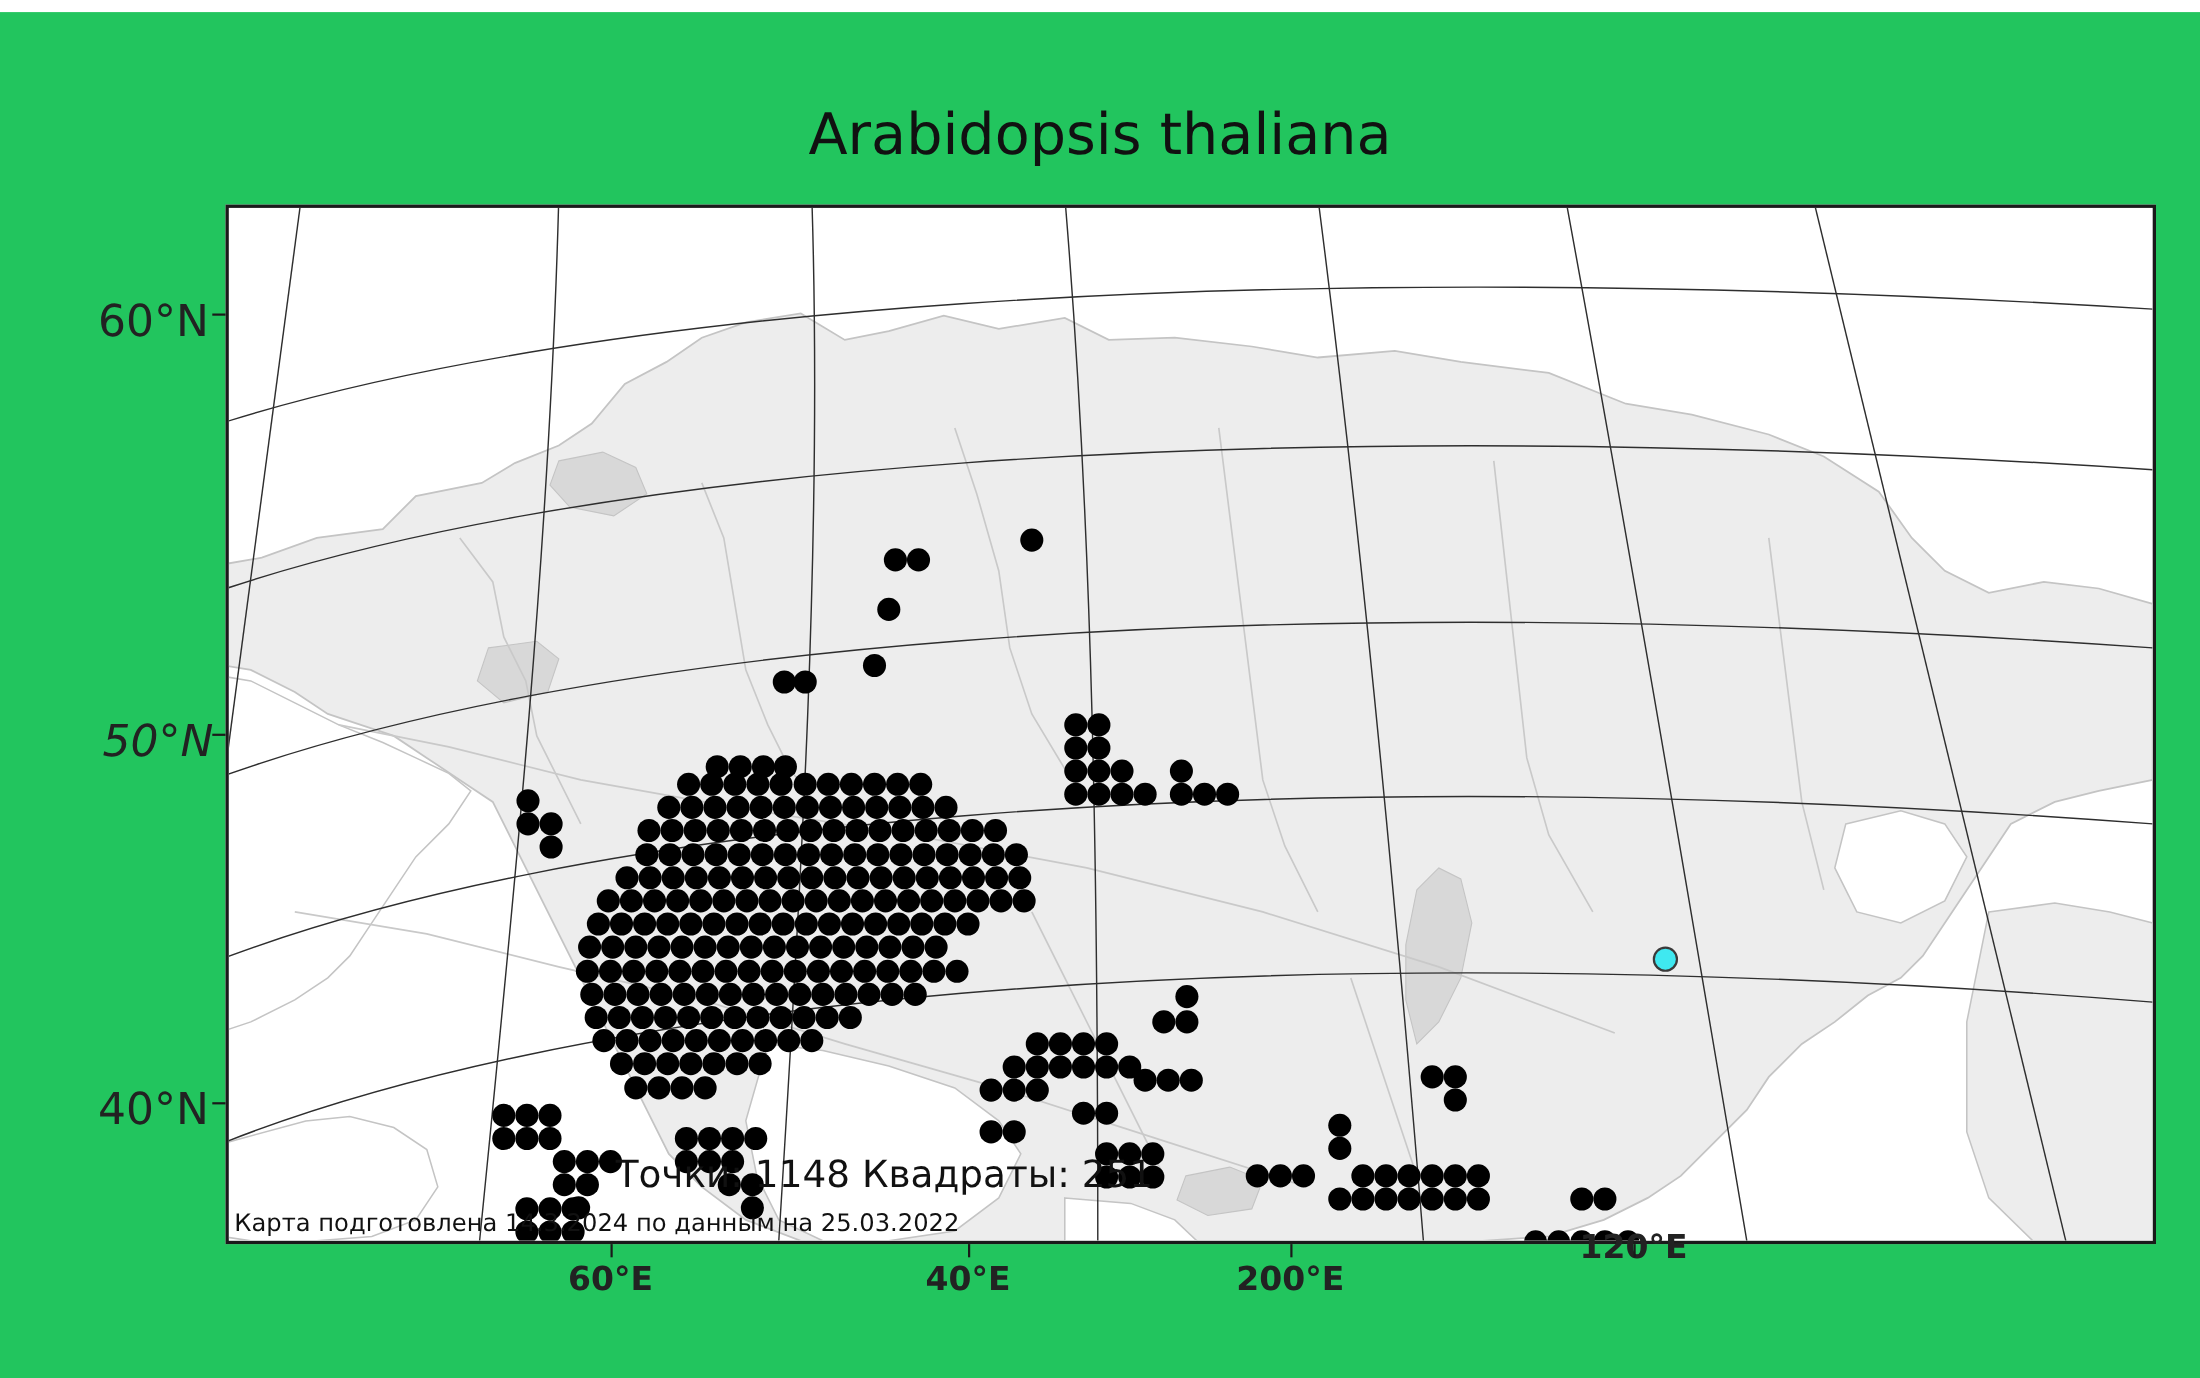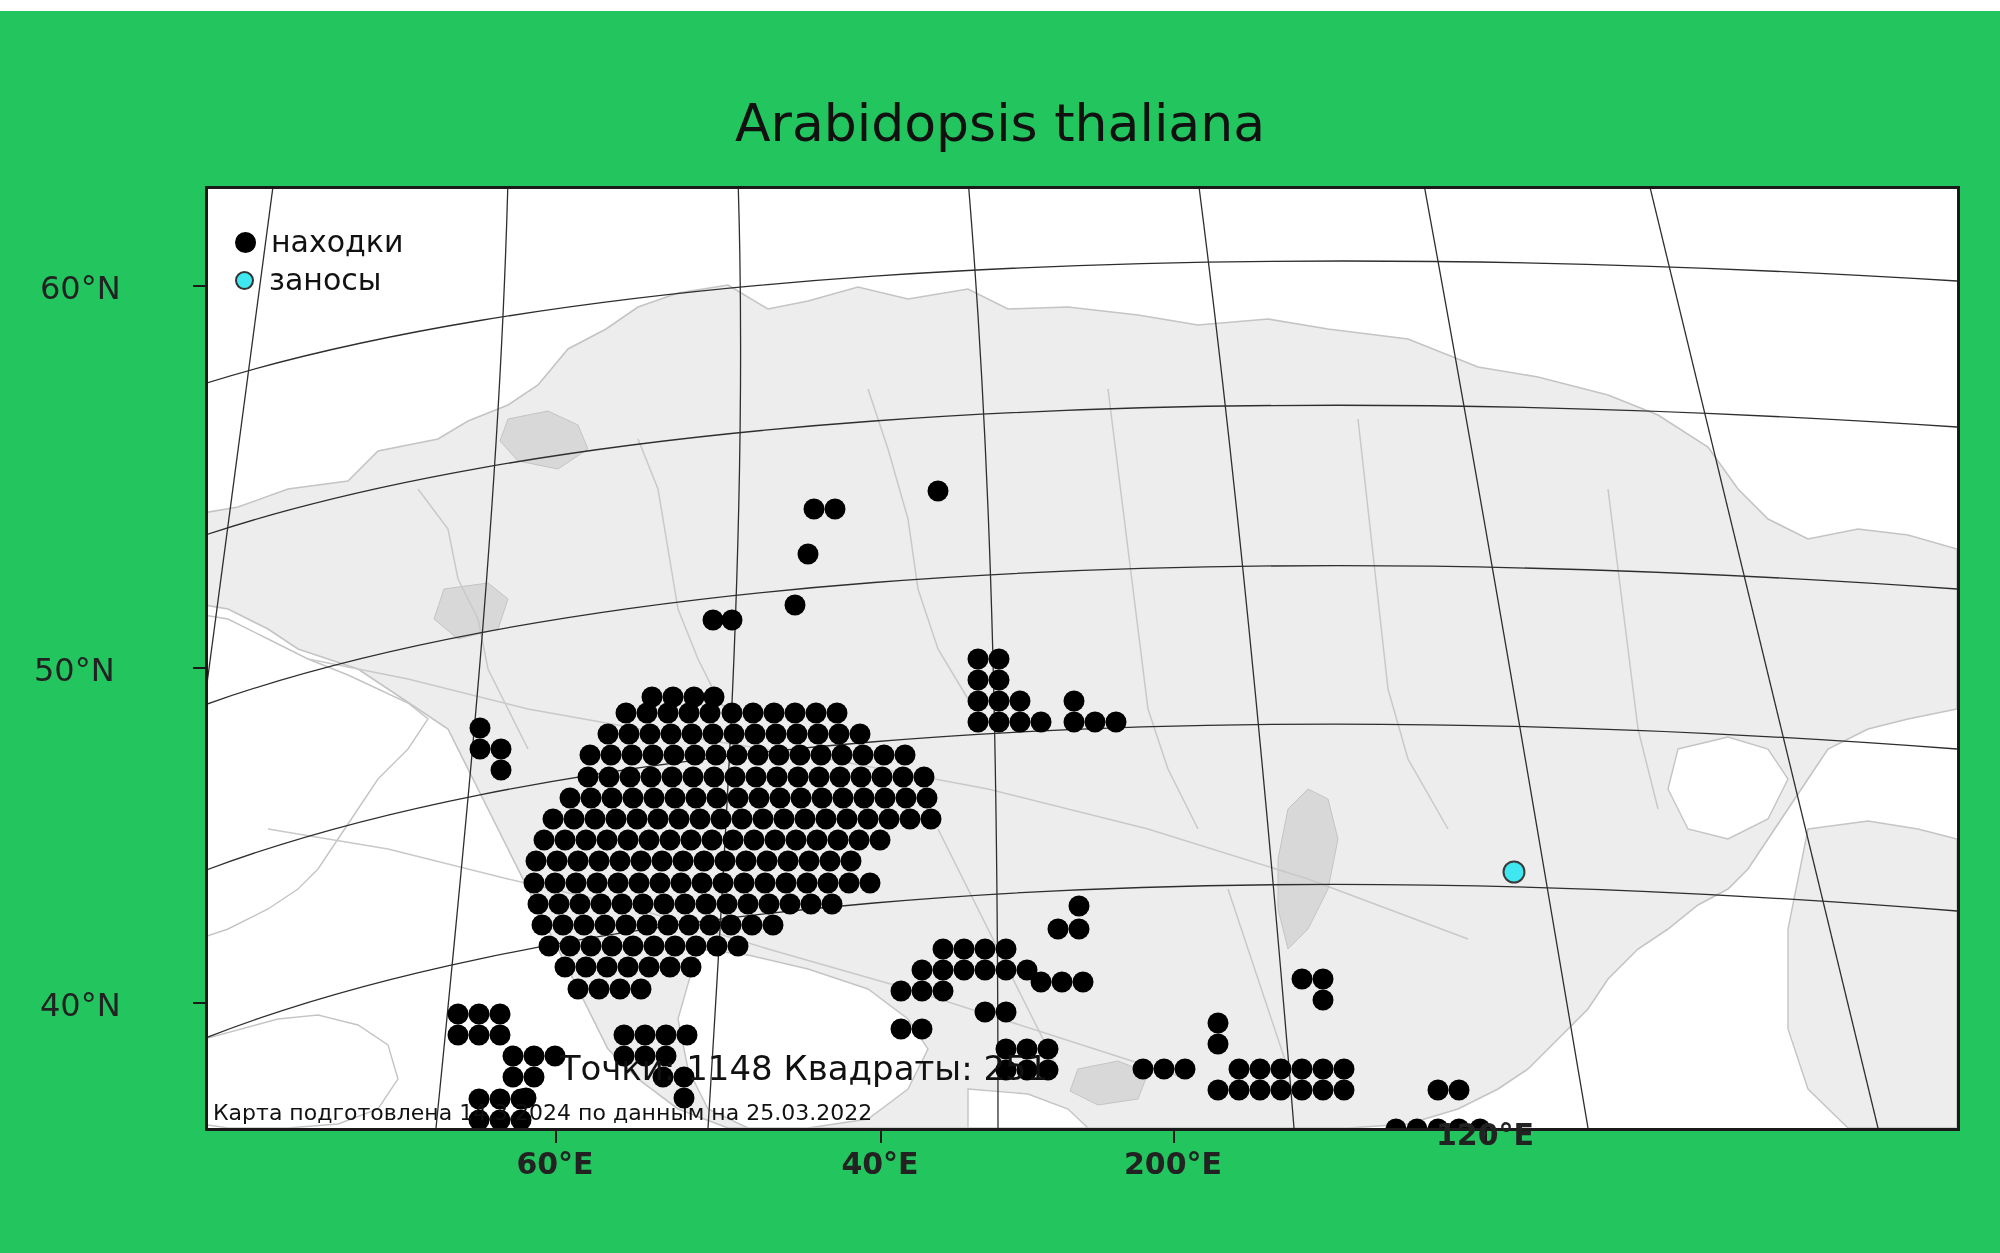--- a/index.html
+++ b/index.html
@@ -11,21 +11,21 @@
     font-size:52px;color:#111;letter-spacing:0px;
   }
 
   #mapframe{
     position:absolute;left:205px;top:175px;width:1755px;height:945px;
     border:3px solid #1a1a1a;box-sizing:border-box;background:#ffffff;overflow:hidden;
   }
   #mapsvg{position:absolute;left:0;top:0;width:1749px;height:939px;display:block;}
 
   .lat-label{
-    position:absolute;text-align:left;font-size:32px;color:#222;width:150px;
+    position:absolute;text-align:right;font-size:40px;color:#222;width:150px;
   }
   .lon-label{
     position:absolute;text-align:center;font-size:30px;color:#222;width:180px;font-weight:bold;
   }
   .tick-v{position:absolute;width:2px;background:#1a1a1a;}
   .tick-h{position:absolute;height:2px;background:#1a1a1a;}
 
   #legend{position:absolute;left:235px;top:212px;}
   .legend-row{display:flex;align-items:center;height:38px;}
   .legend-dot{width:21px;height:21px;border-radius:50%;margin-right:15px;flex:0 0 auto;}
@@ -452,41 +452,31 @@
             <circle cx="908" cy="533" r="10.5" fill="#000000"></circle>
             <circle cx="866" cy="512" r="10.5" fill="#000000"></circle>
             <circle cx="1306" cy="683" r="10.5" fill="#3fe8f0" stroke="#3a3a3a" stroke-width="2"></circle>
           </g>
       </g>
     </svg>
   </div>
 
   <div class="lat-label" style="left:40px;top:258px;">60°N</div>
   <div class="tick-h" style="left:193px;top:274px;width:12px;"></div>
-  <div class="lat-label" style="left:34px;top:640px;">50°N</div>
+  <div class="lat-label" style="left:44px;top:640px;font-style:italic;">50°N</div>
   <div class="tick-h" style="left:193px;top:656px;width:12px;"></div>
   <div class="lat-label" style="left:40px;top:975px;">40°N</div>
   <div class="tick-h" style="left:193px;top:991px;width:12px;"></div>
 
   <div class="lon-label" style="left:465px;top:1135px;">60°E</div>
   <div class="tick-v" style="left:555px;top:1120px;height:12px;"></div>
   <div class="lon-label" style="left:790px;top:1135px;">40°E</div>
   <div class="tick-v" style="left:880px;top:1120px;height:12px;"></div>
   <div class="lon-label" style="left:1083px;top:1135px;">200°E</div>
   <div class="tick-v" style="left:1173px;top:1120px;height:12px;"></div>
   <div class="lon-label" style="left:1395px;top:1106px;">120°E</div>
   <div class="tick-v" style="left:1485px;top:1120px;height:12px;"></div>
 
-  <div id="legend">
-    <div class="legend-row">
-      <span class="legend-dot find"></span>
-      <span class="legend-text">находки</span>
-    </div>
-    <div class="legend-row">
-      <span class="legend-dot alien"></span>
-      <span class="legend-text">заносы</span>
-    </div>
-  </div>
 
   <div id="counts">Точки: 1148 Квадраты: 251</div>
   <div id="credit">Карта подготовлена 14.3.2024 по данным на 25.03.2022</div>
 
 </div>
 
 </body></html>

